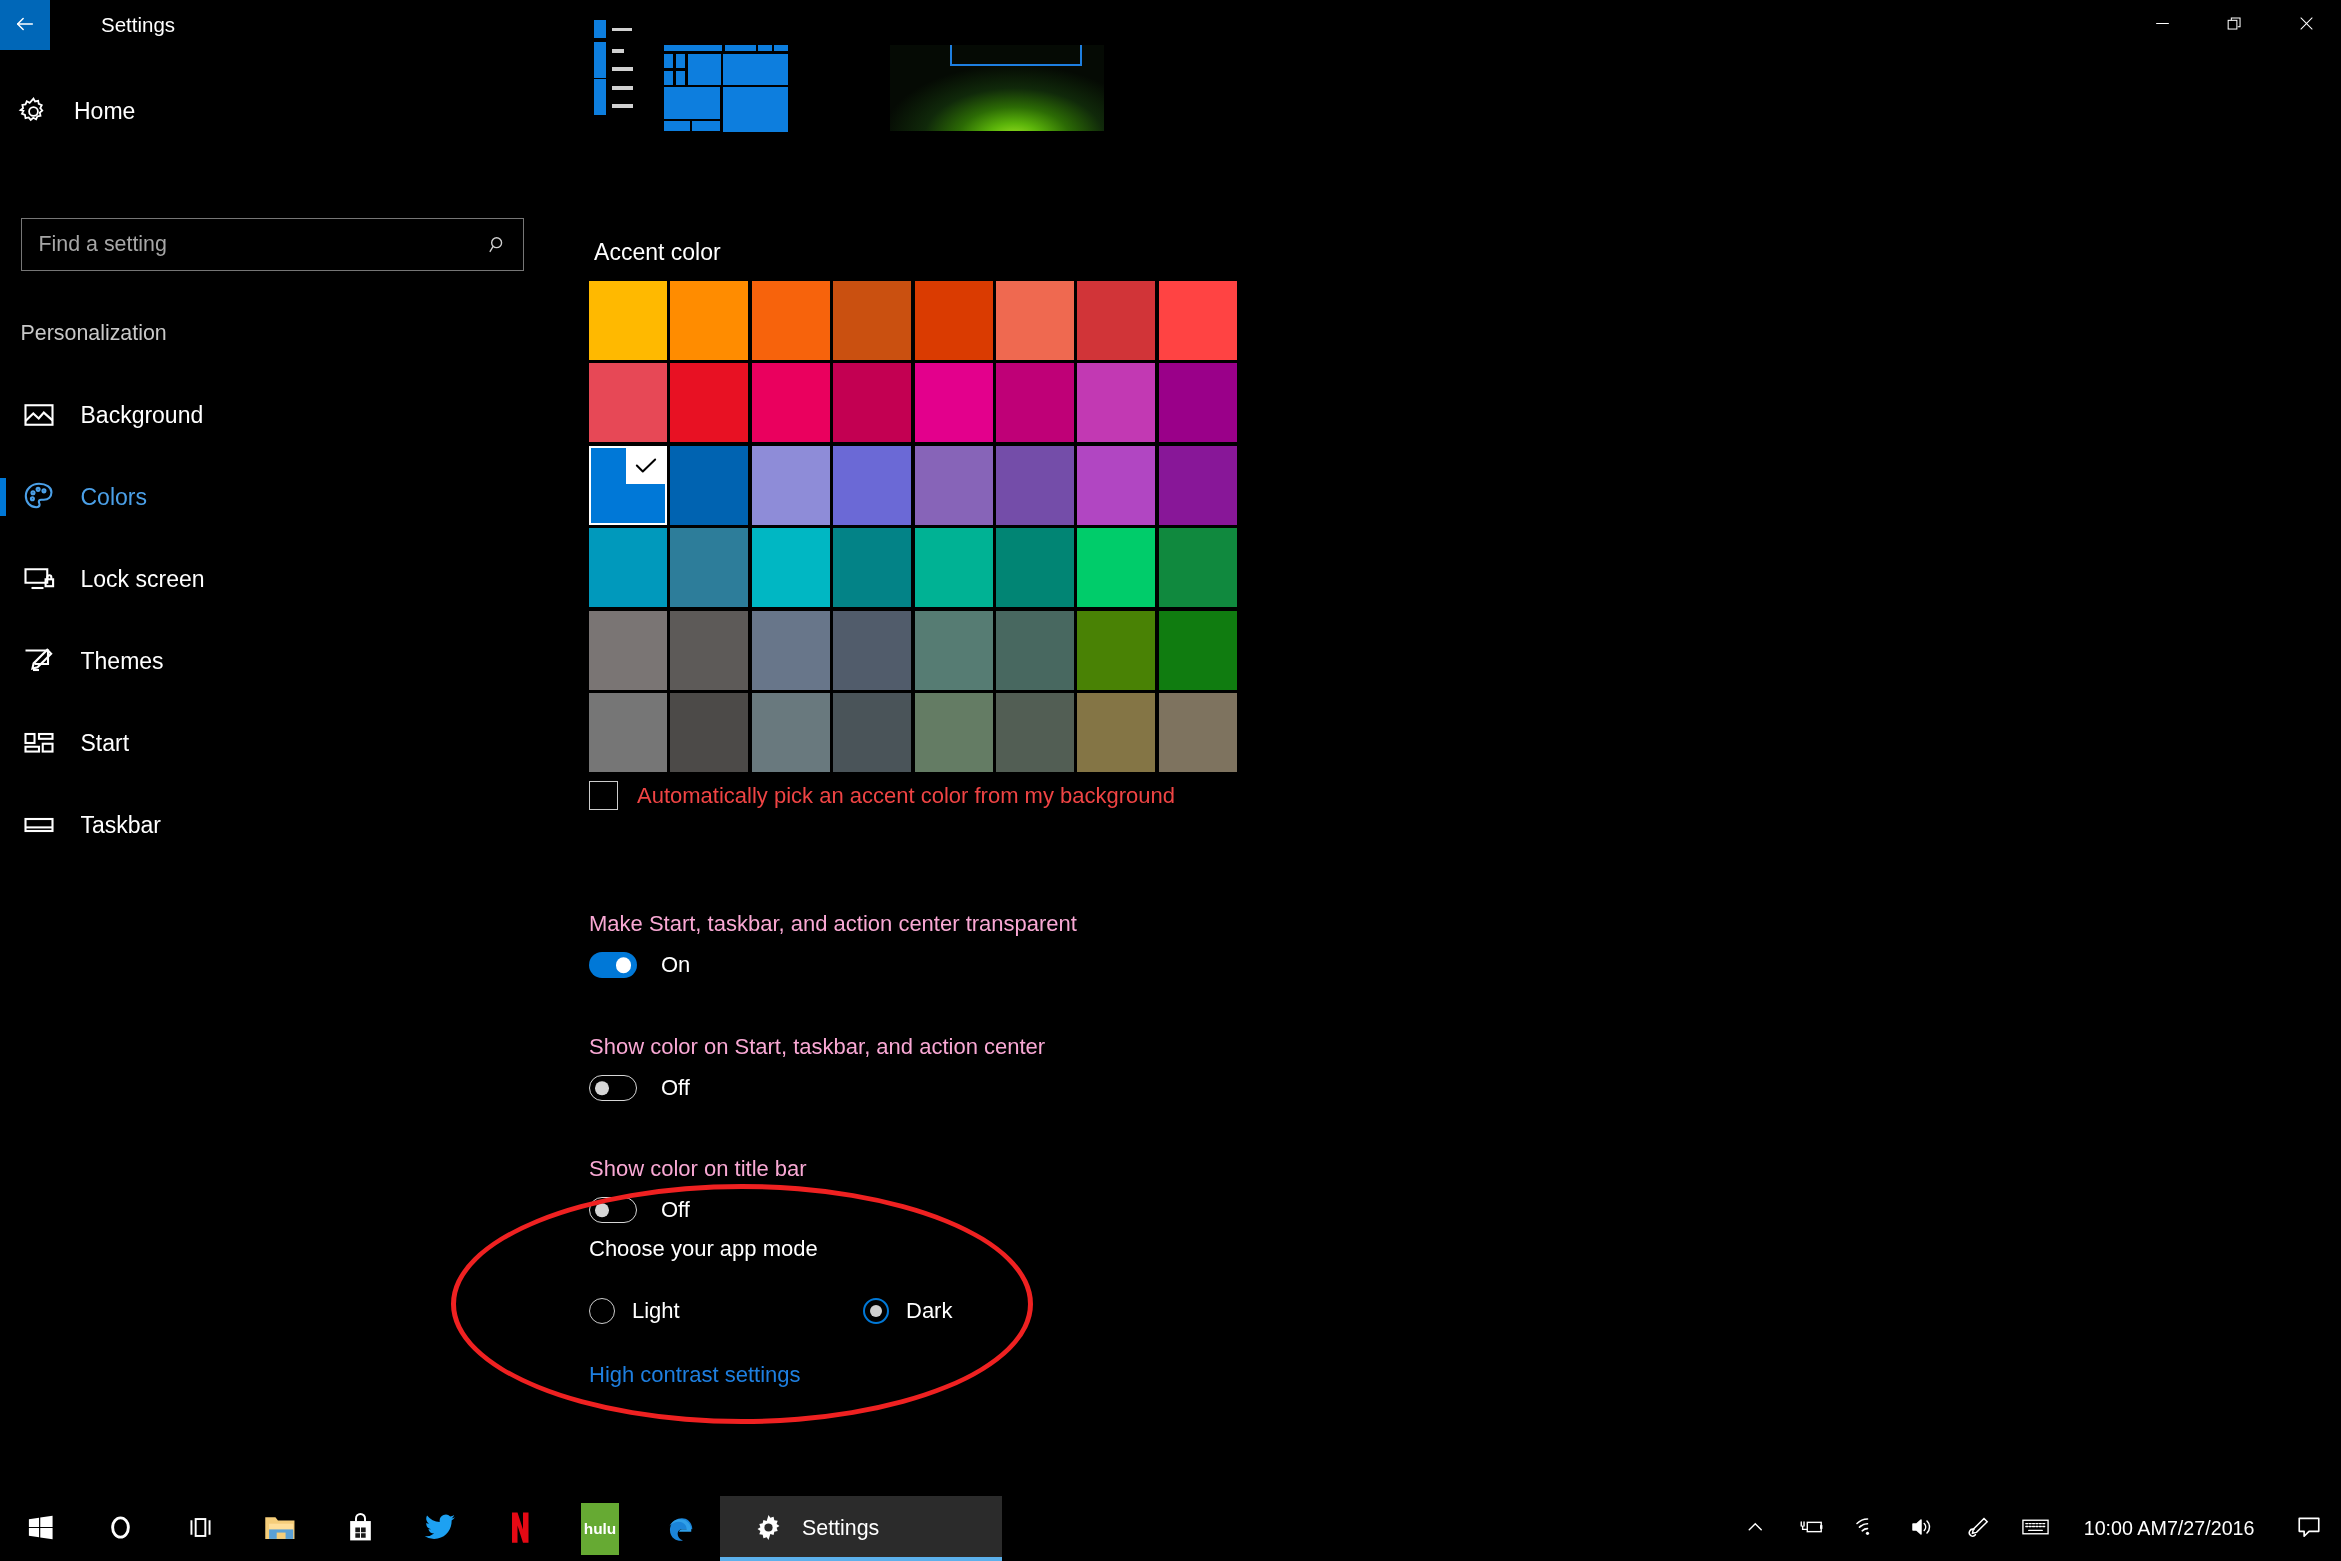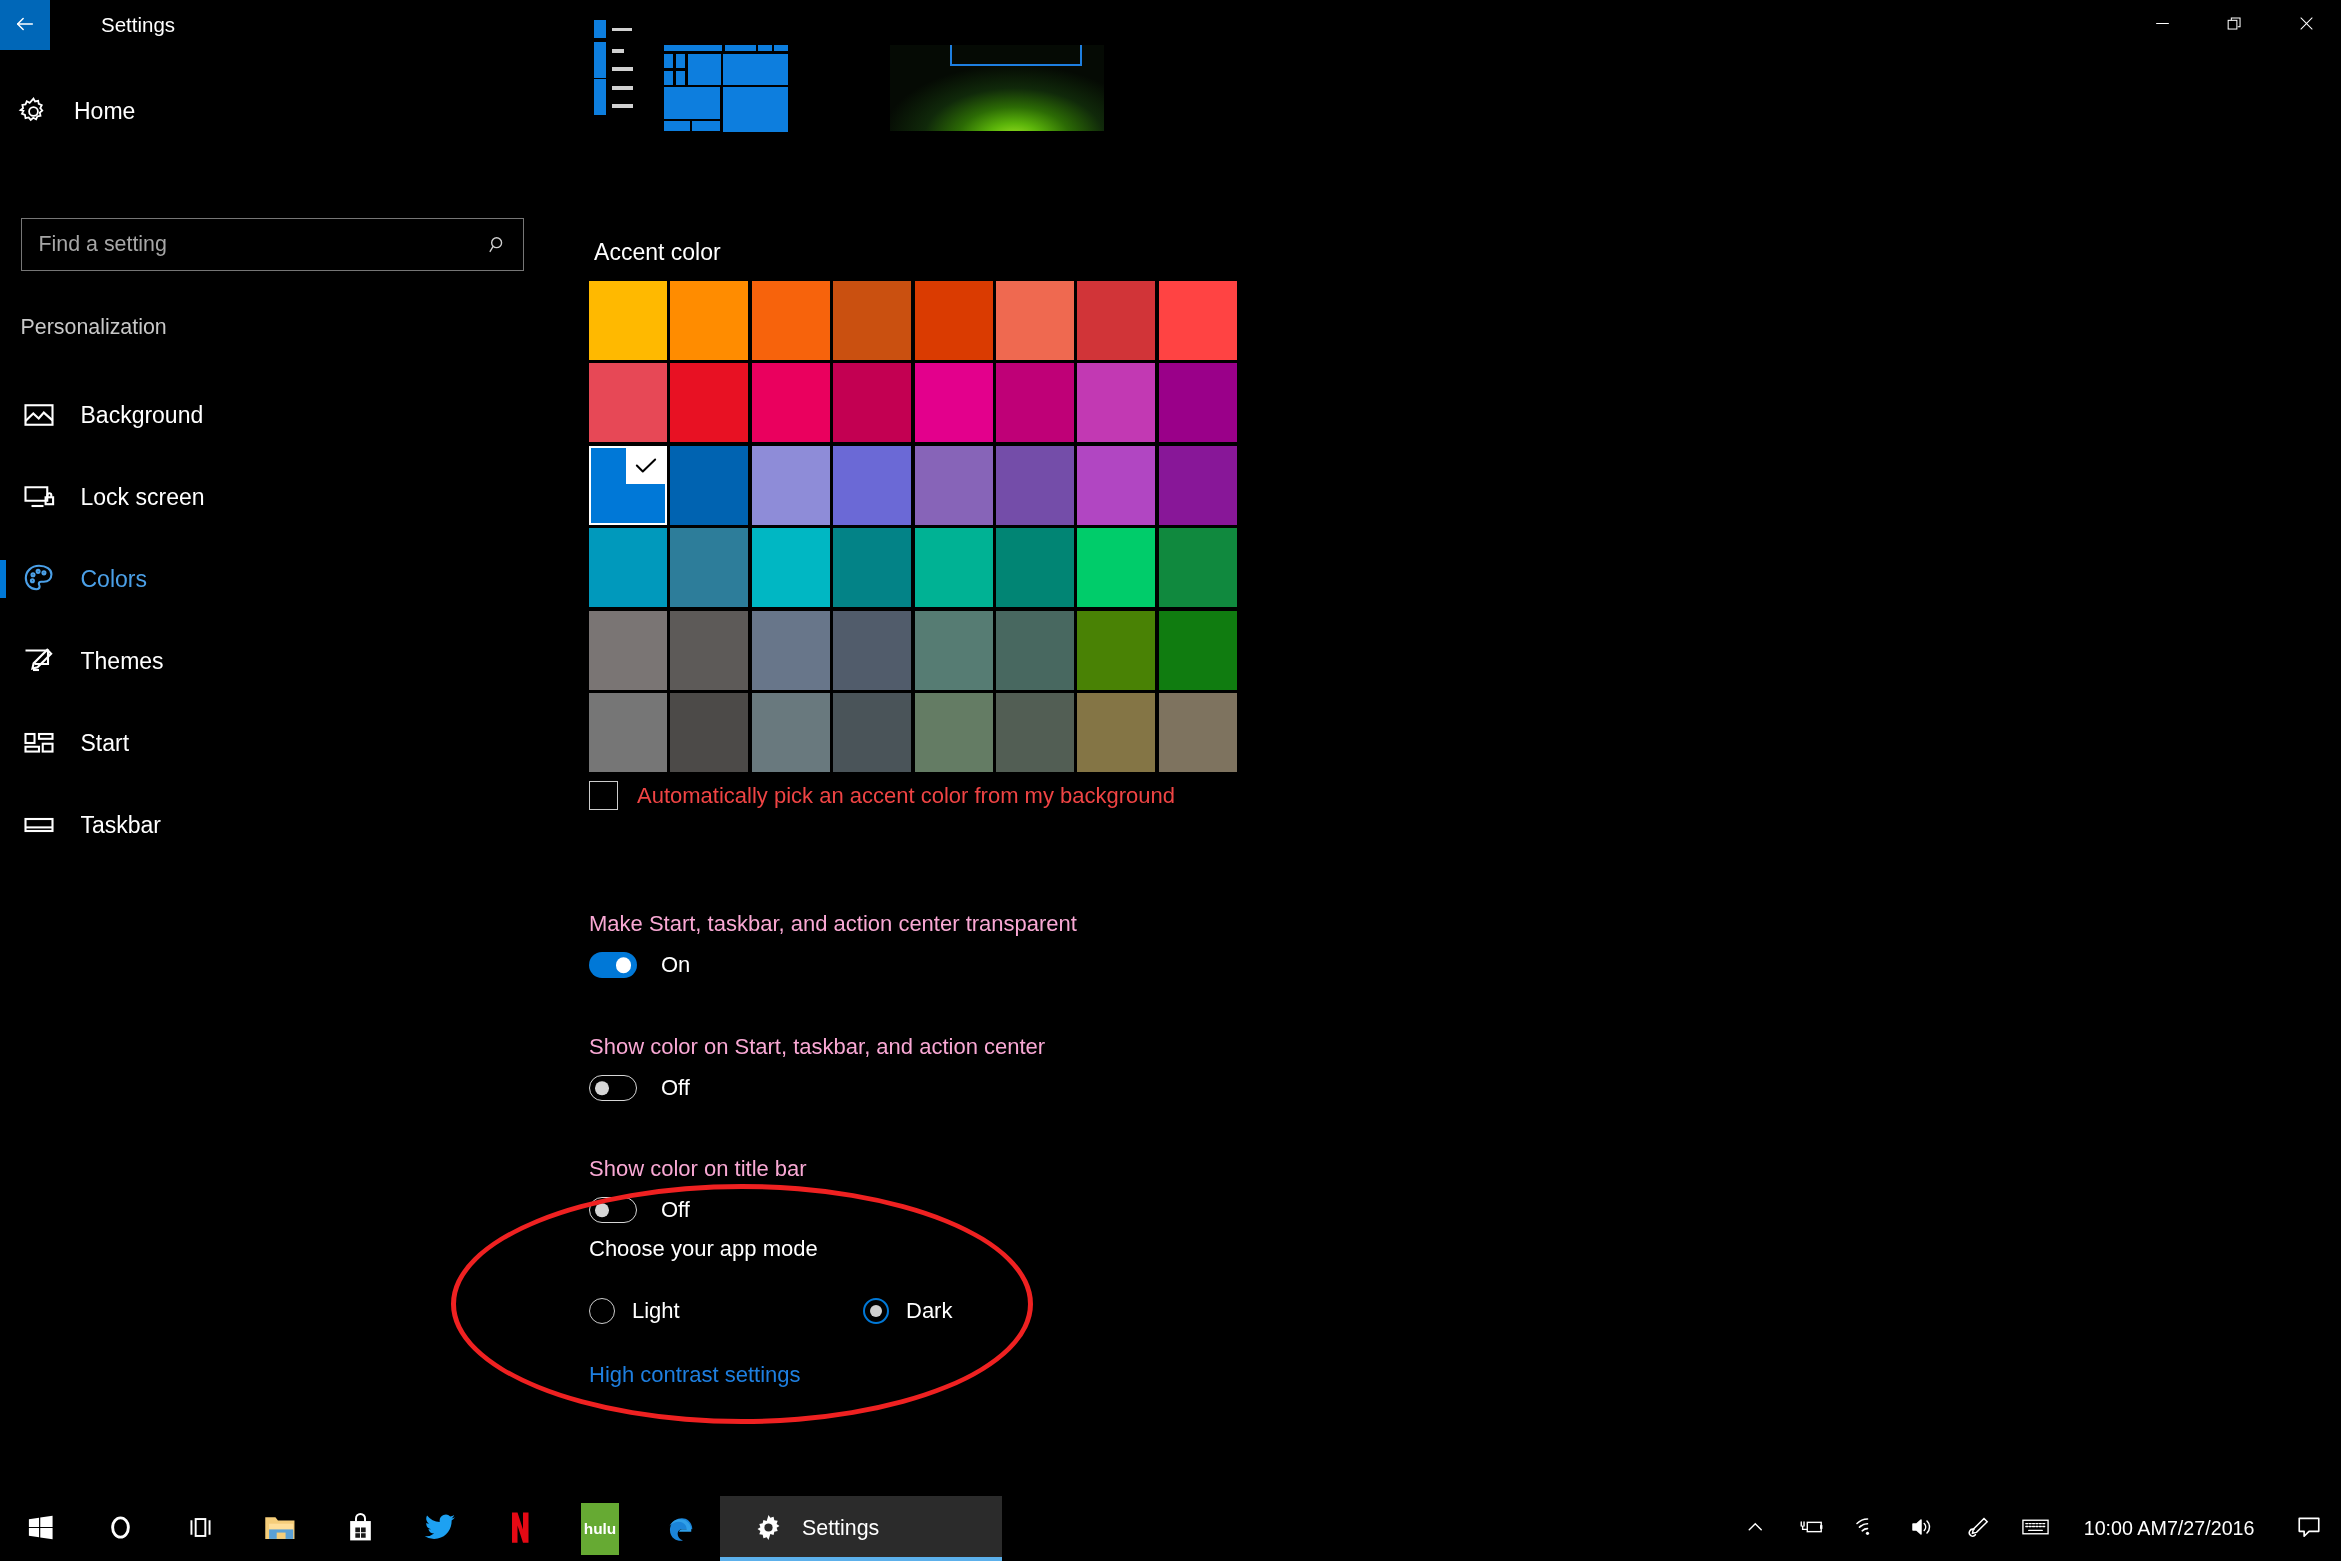--- a/index.html
+++ b/index.html
@@ -57,21 +57,21 @@
     border: 1.7px solid #767676; background: #000000;
     display: flex; align-items: center;
     cursor: text;
   }
   #search-placeholder {
     flex: 1; padding-left: 17px; color: #a6a6a6; font-size: 21.4px;
   }
   #search-icon-wrap { width: 50px; display:flex; align-items:center; justify-content:center; }
 
   #section-label {
-    position: absolute; left: 20.5px; top: 265px;
+    position: absolute; left: 20.5px; top: 271px;
     color: #c8c8c8; font-size: 21.4px;
   }
 
   #nav-list { position: absolute; left: 0; top: 324px; width: 548px; }
   .nav-item {
     position: relative;
     height: 82px; display: flex; align-items: center;
     padding-left: 20.5px; cursor: pointer;
   }
   .nav-item .nav-ico {
@@ -309,43 +309,43 @@
     <div class="nav-item">
       <span class="nav-ico">
         <svg viewBox="0 0 24 24" fill="none" stroke="#ffffff" stroke-width="1.4">
           <rect x="3" y="5.5" width="18" height="13"></rect>
           <path d="M3 16l5.2-5 3.6 3.3 3.4-3.9L21 15.6"></path>
         </svg>
       </span>
       <span class="nav-txt">Background</span>
     </div>
 
-    <div class="nav-item">
-      <span class="nav-ico">
-        <svg viewBox="0 0 24 24" fill="none" stroke="#ffffff" stroke-width="1.4">
-          <path d="M3 5.5h14.5v9H3z"></path>
-            <path d="M7 18h8"></path>
-          <rect x="16.4" y="12.2" width="5" height="4.6"></rect>
-          <path d="M17.6 12.2v-1.4a1.3 1.3 0 0 1 2.6 0v1.4"></path>
-        </svg>
-      </span>
-      <span class="nav-txt">Lock screen</span>
-    </div>
-
     <div class="nav-item selected">
       <span class="nav-ico">
         <svg viewBox="0 0 24 24" fill="none" stroke="#4ba0e8" stroke-width="1.4">
           <path d="M12 3.2c-5 0-8.8 3.6-8.8 8.2 0 4.2 3 7.4 7 7.4 1.6 0 2.2-.9 2.2-1.8 0-.7-.5-1.2-.5-1.9 0-.8.6-1.3 1.5-1.3h1.8c3 0 5.1-2 5.1-4.9 0-3.4-3.5-5.7-8.3-5.7z"></path>
           <circle cx="8" cy="9.2" r="1"></circle>
             <circle cx="11.4" cy="6.9" r="1"></circle>
           <circle cx="15.3" cy="7.9" r="1"></circle>
             <circle cx="7.6" cy="13.2" r="1"></circle>
         </svg>
       </span>
       <span class="nav-txt">Colors</span>
+    </div>
+
+    <div class="nav-item">
+      <span class="nav-ico">
+        <svg viewBox="0 0 24 24" fill="none" stroke="#ffffff" stroke-width="1.4">
+          <path d="M3 5.5h14.5v9H3z"></path>
+            <path d="M7 18h8"></path>
+          <rect x="16.4" y="12.2" width="5" height="4.6"></rect>
+          <path d="M17.6 12.2v-1.4a1.3 1.3 0 0 1 2.6 0v1.4"></path>
+        </svg>
+      </span>
+      <span class="nav-txt">Lock screen</span>
     </div>
 
     <div class="nav-item">
       <span class="nav-ico">
         <svg viewBox="0 0 24 24" fill="none" stroke="#ffffff" stroke-width="1.4">
           <path d="M3 5h15v9H9"></path>
             <path d="M8 18h4"></path>
           <path d="M17.5 4.5l2.6 2.6L11 16.2l-3.4.8.8-3.4z"></path>
         </svg>
       </span>

